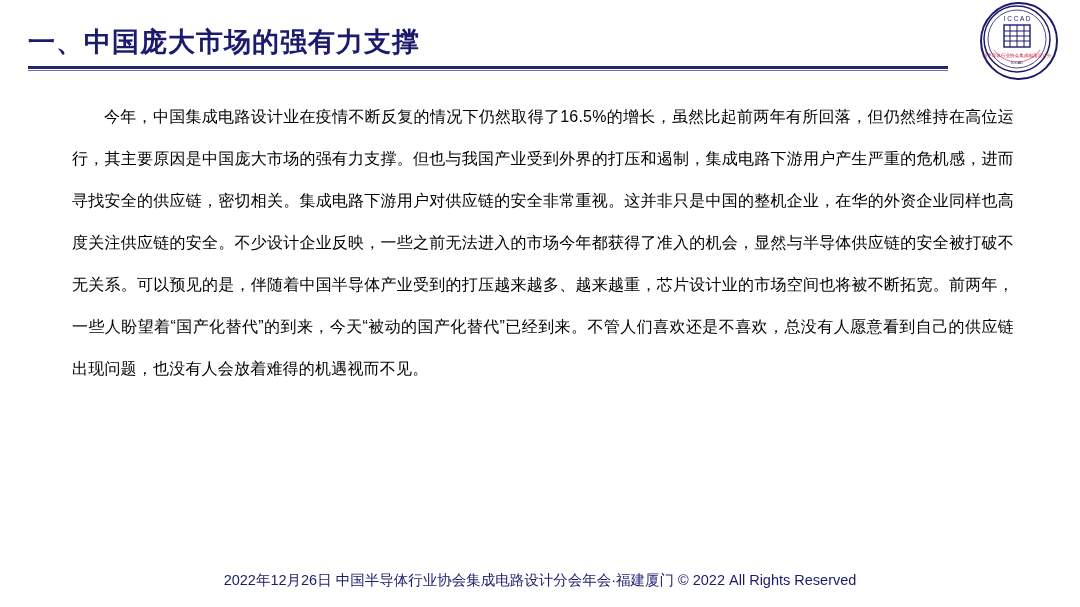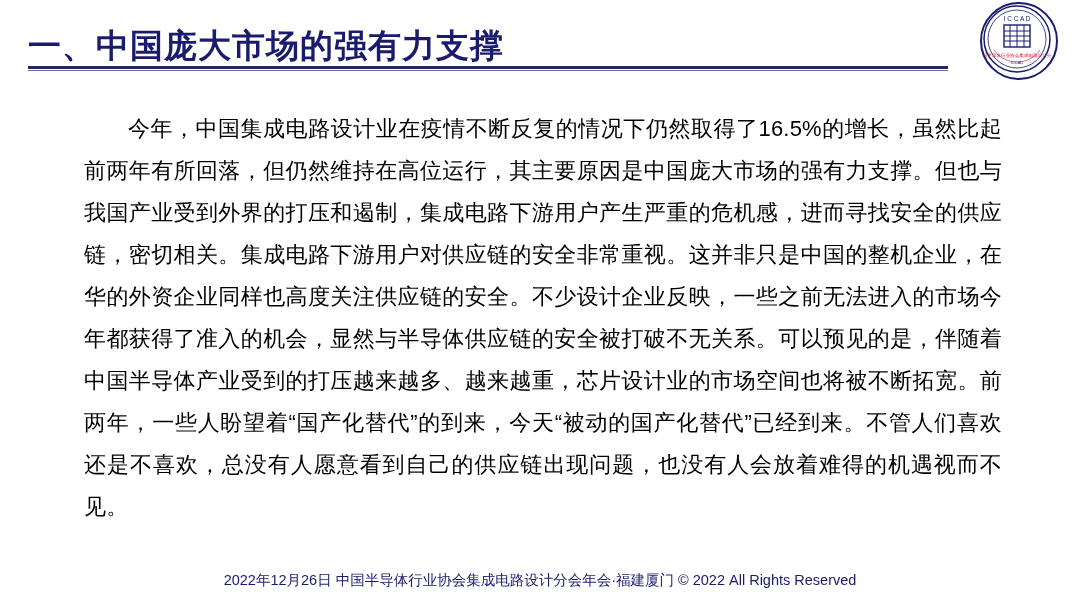--- a/index.html
+++ b/index.html
@@ -26,21 +26,21 @@
     position: absolute;
     top: 14px;
     left: 0;
     width: 1080px;
     height: 60px;
   }
   .title-text {
     position: absolute;
     left: 28px;
     top: 10px;
-    font-size: 33px;
+    font-size: 27px;
     font-weight: bold;
     color: #1b1b6e;
     letter-spacing: 1px;
     white-space: nowrap;
     font-family: "Liberation Sans", sans-serif;
   }
   .title-rule {
     position: absolute;
     left: 28px;
     top: 52px;
@@ -72,29 +72,29 @@
   .logo svg { display:block; }
 
   
   .content {
     position: absolute;
     left: 72px;
     top: 96px;
     width: 942px;
   }
   .para {
-    font-size: 22px;
+    font-size: 16px;
     line-height: 42px;
     color: #000000;
     text-align: justify;
     text-justify: inter-ideograph;
     font-family: "Liberation Sans", sans-serif;
     letter-spacing: 0.2px;
     text-indent: 2em;
-    margin: 12px;
+    margin: 0;
   }
 
   
   .footer {
     position: absolute;
     left: 0;
     bottom: 12px;
     width: 1080px;
     height: 24px;
     padding-left: 47px;

